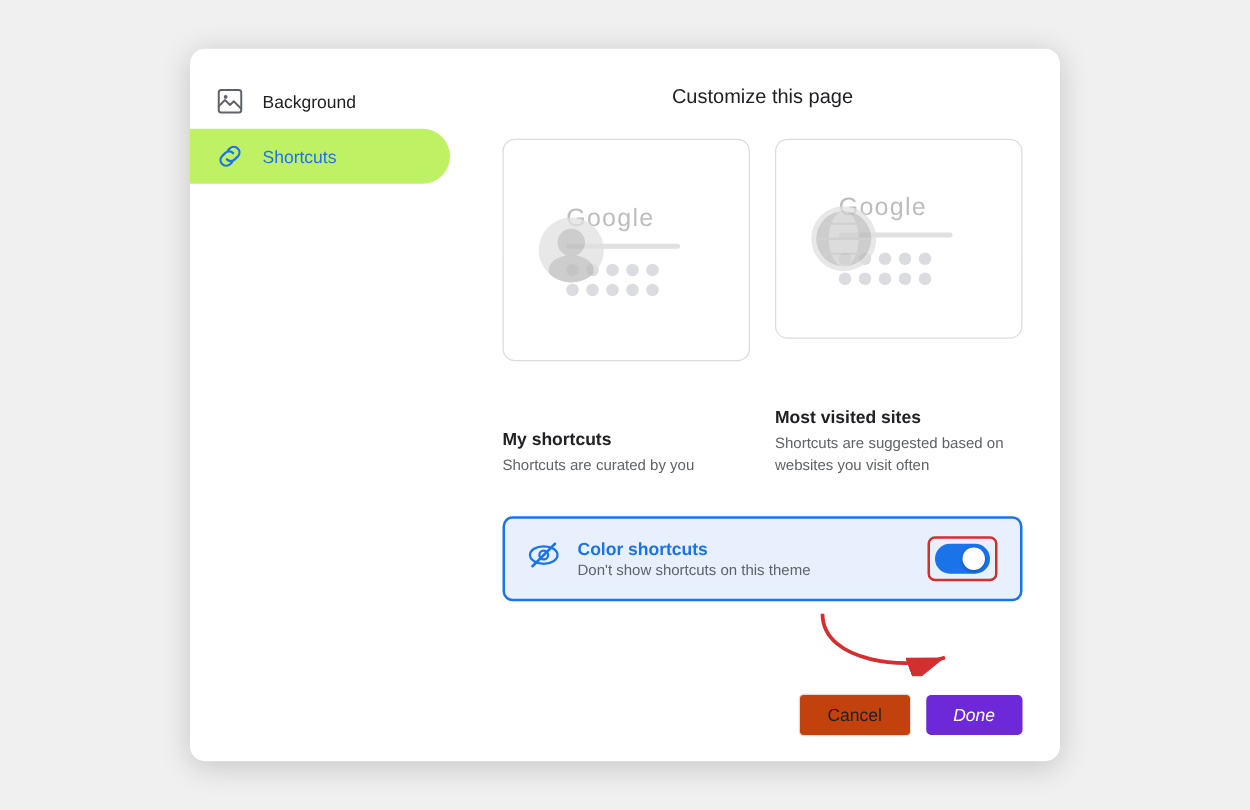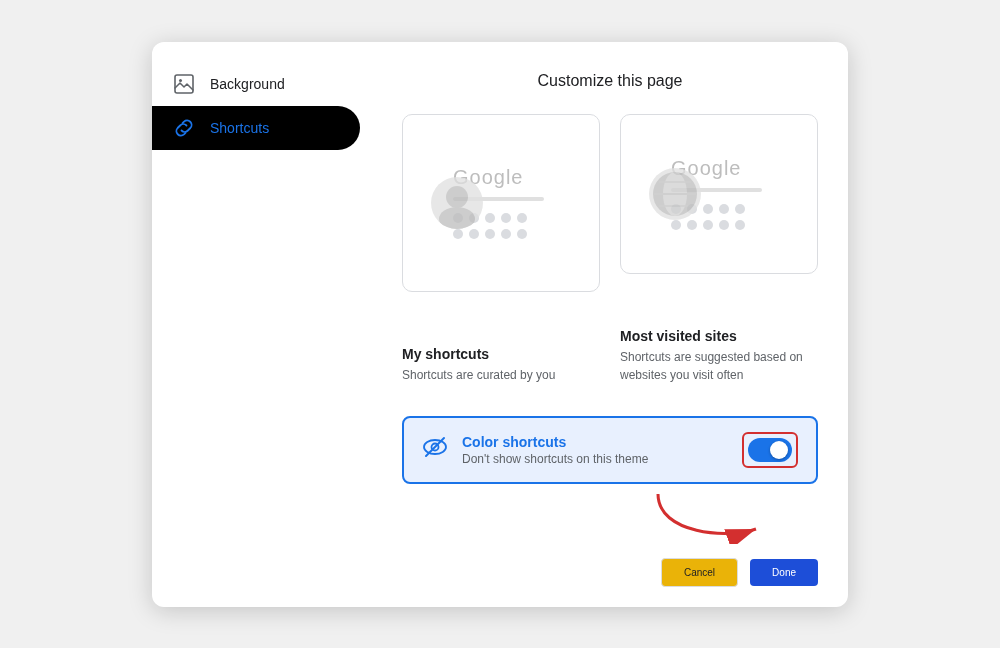--- a/index.html
+++ b/index.html
@@ -39,21 +39,21 @@
       gap: 14px;
       padding: 10px 20px;
       border-radius: 0 24px 24px 0;
       cursor: pointer;
       font-size: 14px;
       color: #202124;
       margin-right: 12px;
       font-weight: 400;
     }
     .sidebar-item.active {
-      background: #000000;
+      background: #bef264;
       color: #1a73e8;
       font-weight: 500;
     }
     .sidebar-item .icon {
       font-size: 18px;
       flex-shrink: 0;
       display: flex;
       align-items: center;
       justify-content: center;
       width: 24px;
@@ -209,35 +209,36 @@
       display: flex;
       justify-content: flex-end;
       align-items: center;
       padding: 14px 30px 20px 30px;
       gap: 12px;
     }
     .btn-cancel {
       padding: 8px 22px;
       border: 1.5px solid #dadce0;
       border-radius: 4px;
-      background: #eab308;
-      font-size: 10px;
+      background: #c2410c;
+      font-size: 14px;
       color: #202124;
       cursor: pointer;
       font-weight: 500;
     }
     .btn-done {
       padding: 8px 22px;
       border: none;
       border-radius: 4px;
-      background: #1d4ed8;
-      font-size: 10px;
+      background: #6d28d9;
+      font-size: 14px;
       color: #fff;
       cursor: pointer;
       font-weight: 500;
+      font-style: italic;
     }
     .card-content-wrap {
       width: 100%;
       display: flex;
       flex-direction: column;
       align-items: center;
       position: relative;
     }
   </style>
 </head>

